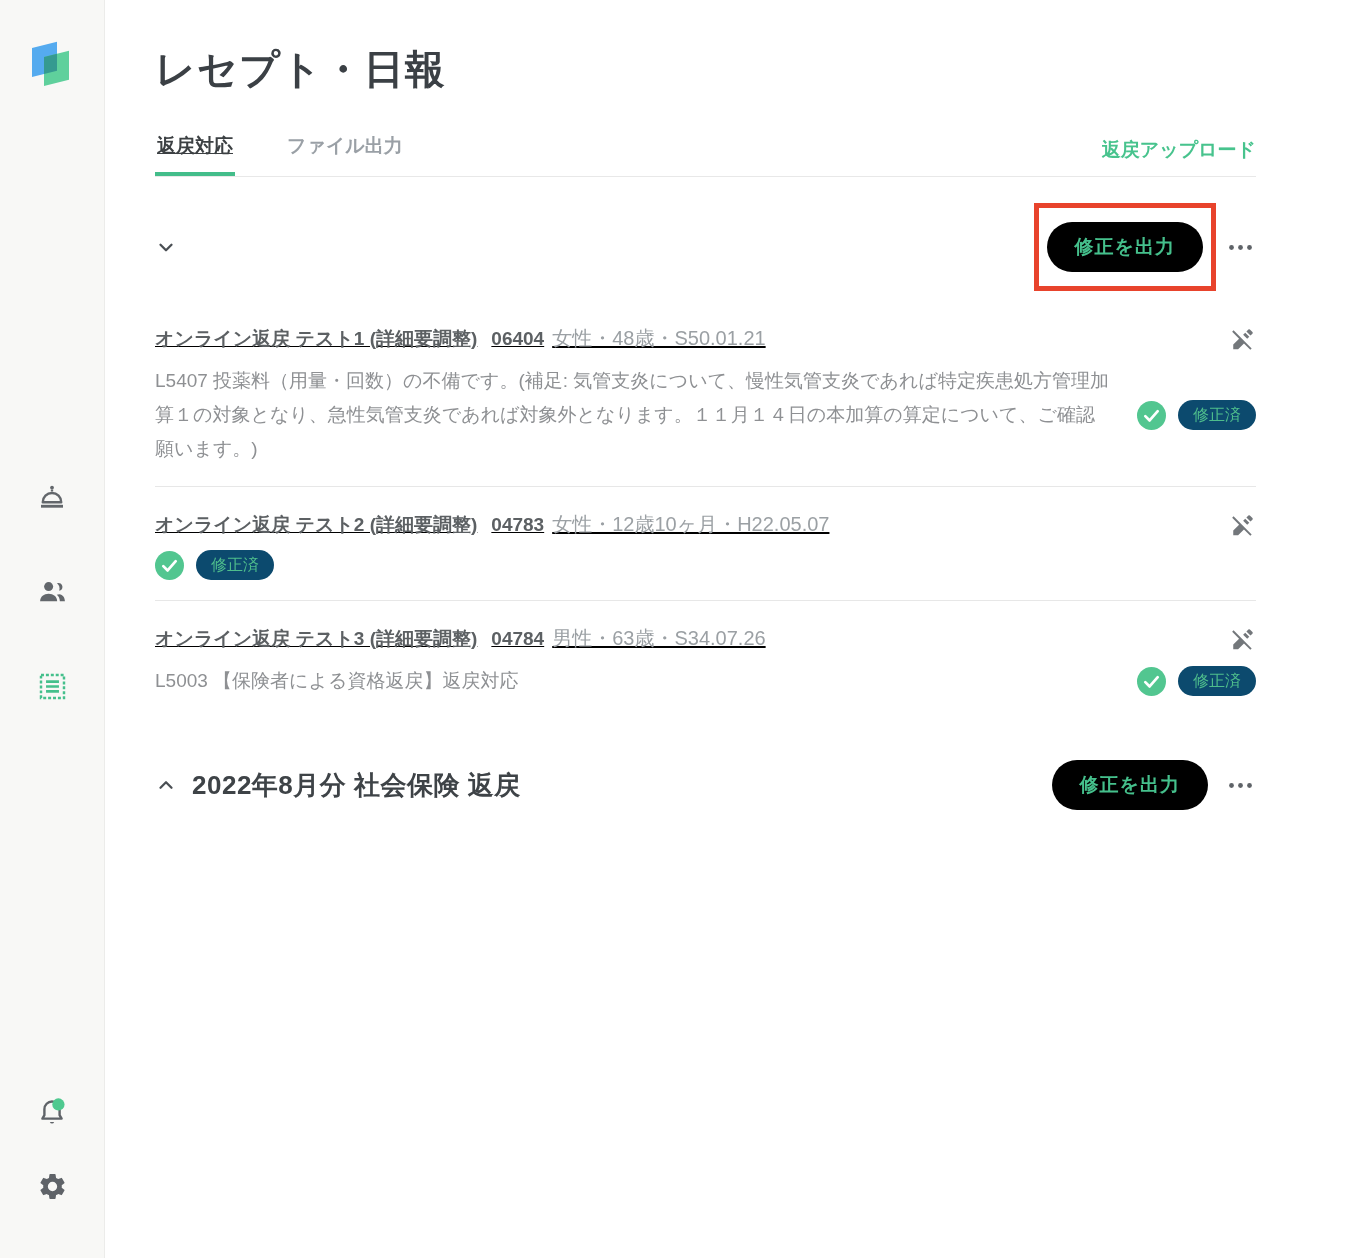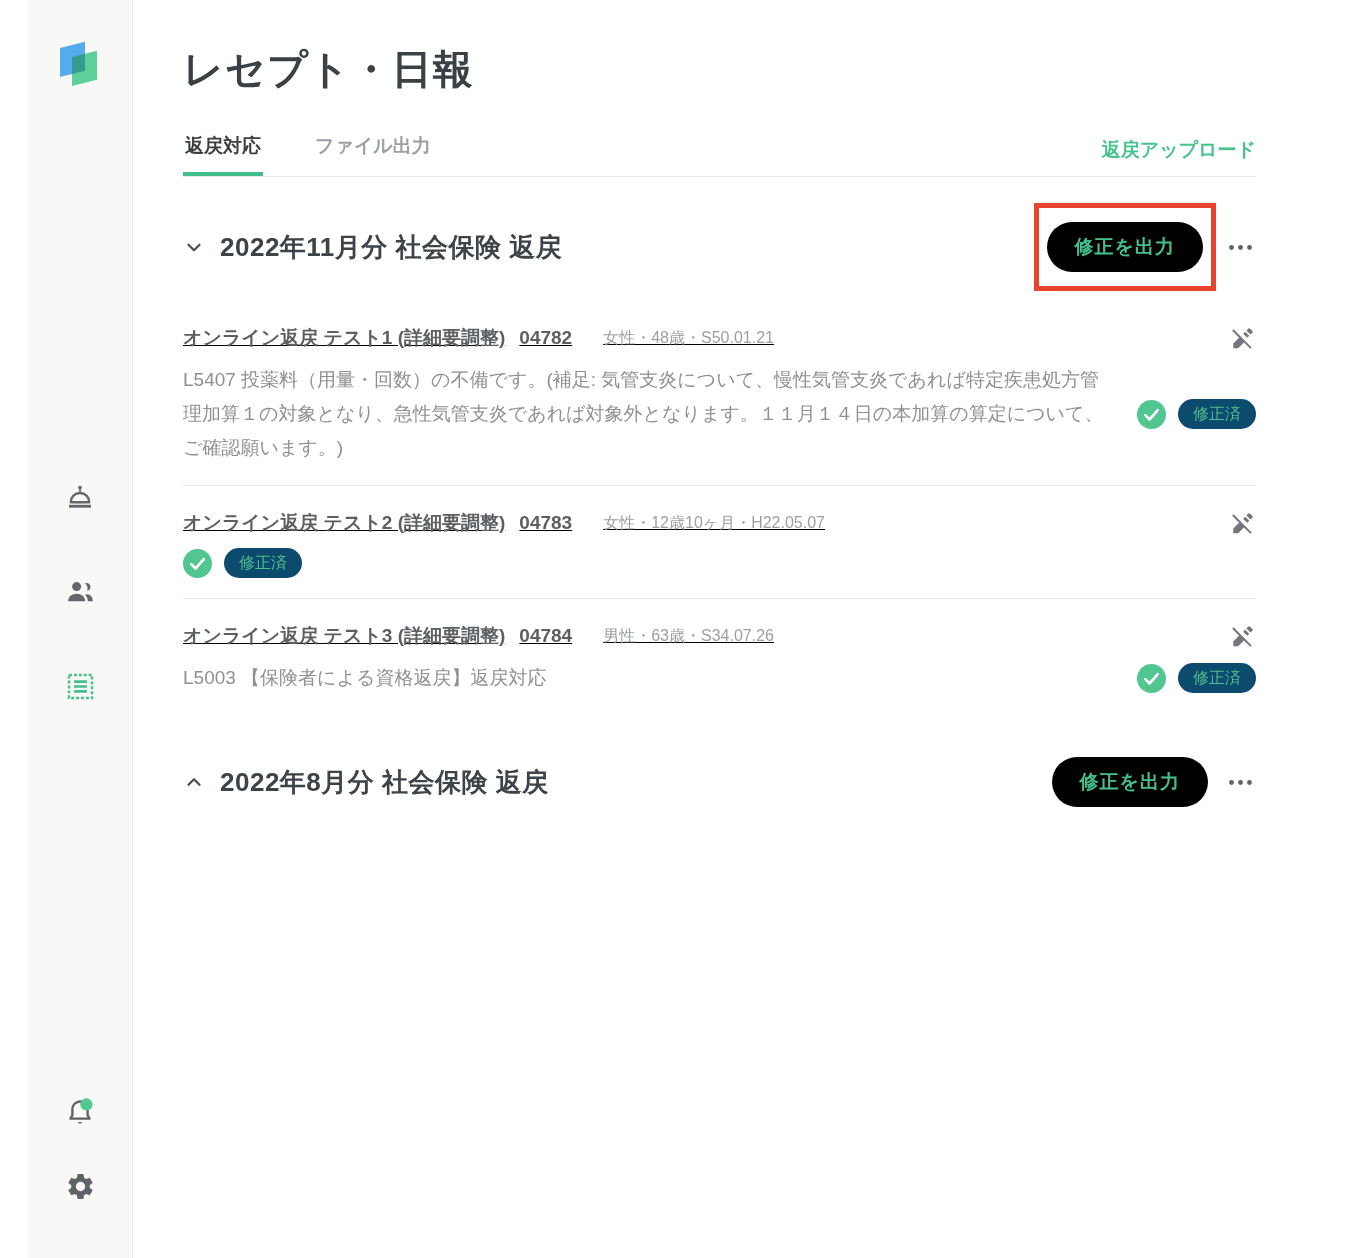--- a/index.html
+++ b/index.html
@@ -1,59 +1,59 @@
 <!DOCTYPE html>
 <html><head>
 <meta charset="utf-8">
 <style>
   * { margin:0; padding:0; box-sizing:border-box; }
   html,body { width:1358px; min-height:1258px; background:#fff;
     font-family:"Liberation Sans","DejaVu Sans",sans-serif; }
-  .app { display:flex; width:1298px; min-height:1258px;padding-left:28px; }
+  .app { display:flex; width:1298px; min-height:1258px; }
 
   
   .sidebar { width:105px; min-height:1258px; background:#f8f8f6; border-right:1px solid #ececea;
     display:flex; flex-direction:column; align-items:center; flex:0 0 105px; }
   .logo { position:relative; width:42px; height:48px; margin-top:38px; cursor:pointer; }
   .logo-skew { position:absolute; inset:0; transform:skewY(-14deg); }
   .logo-blue { position:absolute; left:1px; top:5px; width:25px; height:29px; background:#55abef; }
   .logo-green { position:absolute; left:13px; top:17px; width:25px; height:29px; background:#5fd09c; }
   .logo-overlap { position:absolute; left:13px; top:17px; width:13px; height:17px; background:#359a90; }
   .side-mid { margin:auto 0; display:flex; flex-direction:column; align-items:center; gap:64px; }
   .side-bottom { display:flex; flex-direction:column; align-items:center; gap:42px; margin-bottom:56px; }
   .icon-btn { background:none; border:0; padding:0; cursor:pointer; line-height:0; }
 
   
   .main { flex:1; padding:0 42px 0 50px; }
   h1.page-title { margin-top:42px; font-size:40px; font-weight:700; color:#3b4045; letter-spacing:1px; }
 
   .tabbar { display:flex; align-items:flex-end; gap:50px; margin-top:26px; border-bottom:1px solid #e8e8e8; }
   .tab { background:none; border:0; cursor:pointer; font-size:19px; font-weight:700; color:#9aa0a6;
     padding:10px 2px 13px; border-bottom:4px solid transparent; font-family:inherit; }
-  .tab.active { color:#3c4043; border-bottom-color:#43bd8a; }
+  .tab.active { color:#3c4043; border-bottom-color:#43bd8a;text-decoration:underline; }
   .upload-link { margin-left:auto; background:none; border:0; cursor:pointer; font-family:inherit;
     font-size:19px; font-weight:700; color:#47c38d; padding:10px 0 13px; }
 
   .section-header { display:flex; align-items:center; gap:15px; }
   .sh-1 { padding:26px 0 10px; }
   .sh-2 { padding:42px 0 10px; }
   .collapse-toggle { background:none; border:0; padding:0; cursor:pointer; line-height:0; }
   h2.section-title { font-size:26px; font-weight:700; color:#3e4347; letter-spacing:0.5px; }
   .header-actions { margin-left:auto; display:flex; align-items:center; gap:9px; }
   .annotation-box { border:5px solid #e8432c; padding:14px 8px; }
   .pill-btn { height:50px; padding:0 28px; border:0; border-radius:25px; background:#000000;
     color:#45c08c; font-size:19px; font-weight:700; cursor:pointer; font-family:inherit; letter-spacing:1px; }
   .more { background:none; border:0; padding:6px 2px; cursor:pointer; line-height:0; }
 
   .item { padding:24px 0 20px; }
   .item.divided { border-bottom:1px solid #e7e7e7; }
   .item-title-row { display:flex; align-items:center;text-decoration:underline; }
   .item-title { font-size:19px; font-weight:700; color:#5c6063; }
   .item-code { font-size:19px; font-weight:700; color:#5c6063; margin-left:14px; }
-  .item-meta { font-size:16px; color:#9ba0a4; margin-left:31px; }
+  .item-meta { font-size:20px; color:#9ba0a4; margin-left:8px; }
   .edit-off { margin-left:auto; background:none; border:0; padding:0; cursor:pointer; line-height:0; }
   .item-body-row { display:flex; align-items:center; gap:24px; margin-top:12px; }
   .item-body { flex:1; font-size:19px; color:#8e9093; line-height:34px; }
   .item-status { display:flex; align-items:center; gap:12px; flex:0 0 auto; }
   .check { background:none; border:0; padding:0; cursor:pointer; line-height:0; }
   .badge { display:inline-flex; align-items:center; height:30px; padding:0 15px; border-radius:15px;
     background:#0c4a6e; color:#4ebd8c; font-size:16px; font-weight:400; }
 </style>
 </head>
 <body>
@@ -118,39 +118,38 @@
       <button class="tab">ファイル出力</button>
       <button class="upload-link">返戻アップロード</button>
     </div>
 
     <div class="section-header sh-1">
       <button class="collapse-toggle">
         <svg width="22" height="22" viewBox="0 0 24 24">
             <path d="M6 9.5l6 6 6-6" fill="none" stroke="#4a4f54" stroke-width="2.5" stroke-linecap="round" stroke-linejoin="round"></path>
           </svg>
       </button>
-      <h2 class="section-title">2022年11月分 社会保険 返戻</h2>
       <div class="header-actions">
         <div class="annotation-box">
           <button class="pill-btn">修正を出力</button>
         </div>
         <button class="more">
           <svg width="27" height="9" viewBox="0 0 27 9">
               <circle cx="4.5" cy="4.5" r="2.4" fill="#5f6368"></circle>
               <circle cx="13.5" cy="4.5" r="2.4" fill="#5f6368"></circle>
               <circle cx="22.5" cy="4.5" r="2.4" fill="#5f6368"></circle>
             </svg>
         </button>
       </div>
     </div>
 
     <div class="item divided">
       <div class="item-title-row">
         <span class="item-title">オンライン返戻 テスト1 (詳細要調整)</span>
-        <span class="item-code">04782</span>
+        <span class="item-code">06404</span>
         <span class="item-meta">女性・48歳・S50.01.21</span>
         <button class="edit-off">
           <svg width="26" height="26" viewBox="0 0 24 24" fill="#73777b">
               <path d="M12.126 8.125l1.937-1.937 3.747 3.747-1.937 1.937zM20.71 5.63l-2.34-2.34a1 1 0 0 0-1.41 0l-1.83 1.83 3.75 3.75 1.83-1.83a1 1 0 0 0 0-1.41zM2 5.27L3.28 4 20 20.72 18.73 22l-5.84-5.84-5.39 5.39H3v-4.5l5.39-5.39L2 5.27z"></path>
             </svg>
         </button>
       </div>
       <div class="item-body-row">
         <p class="item-body">L5407 投薬料（用量・回数）の不備です。(補足: 気管支炎について、慢性気管支炎であれば特定疾患処方管理加算１の対象となり、急性気管支炎であれば対象外となります。１１月１４日の本加算の算定について、ご確認願います。)</p>
         <div class="item-status">

